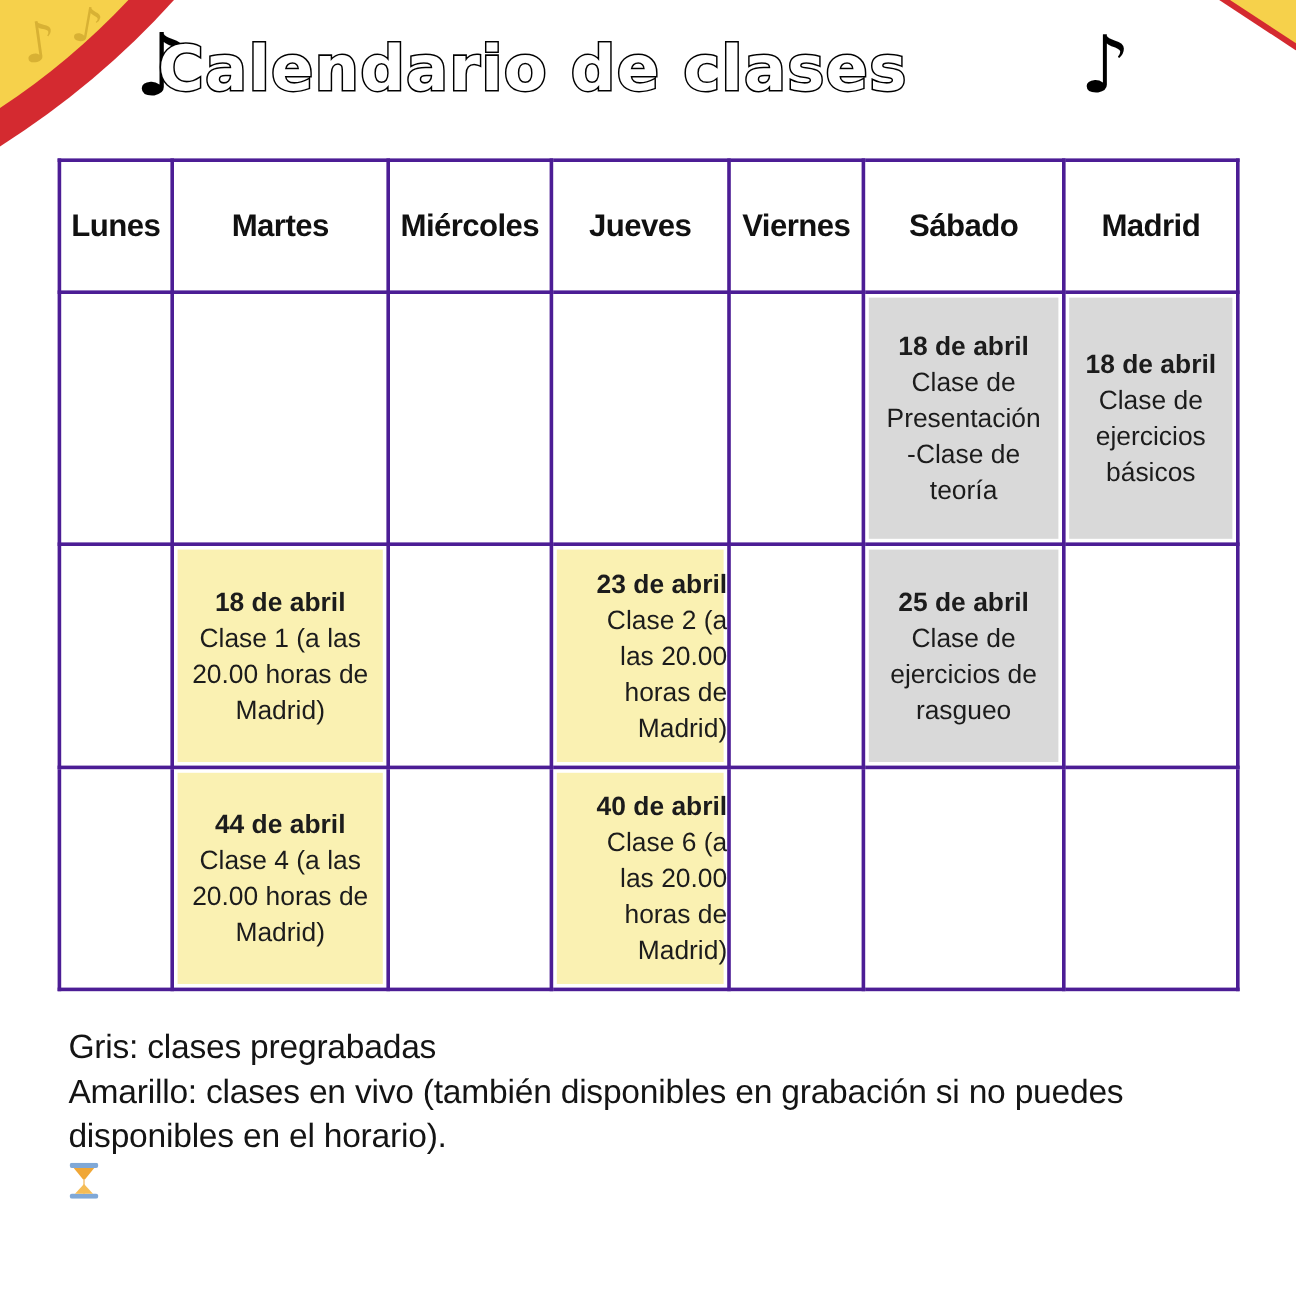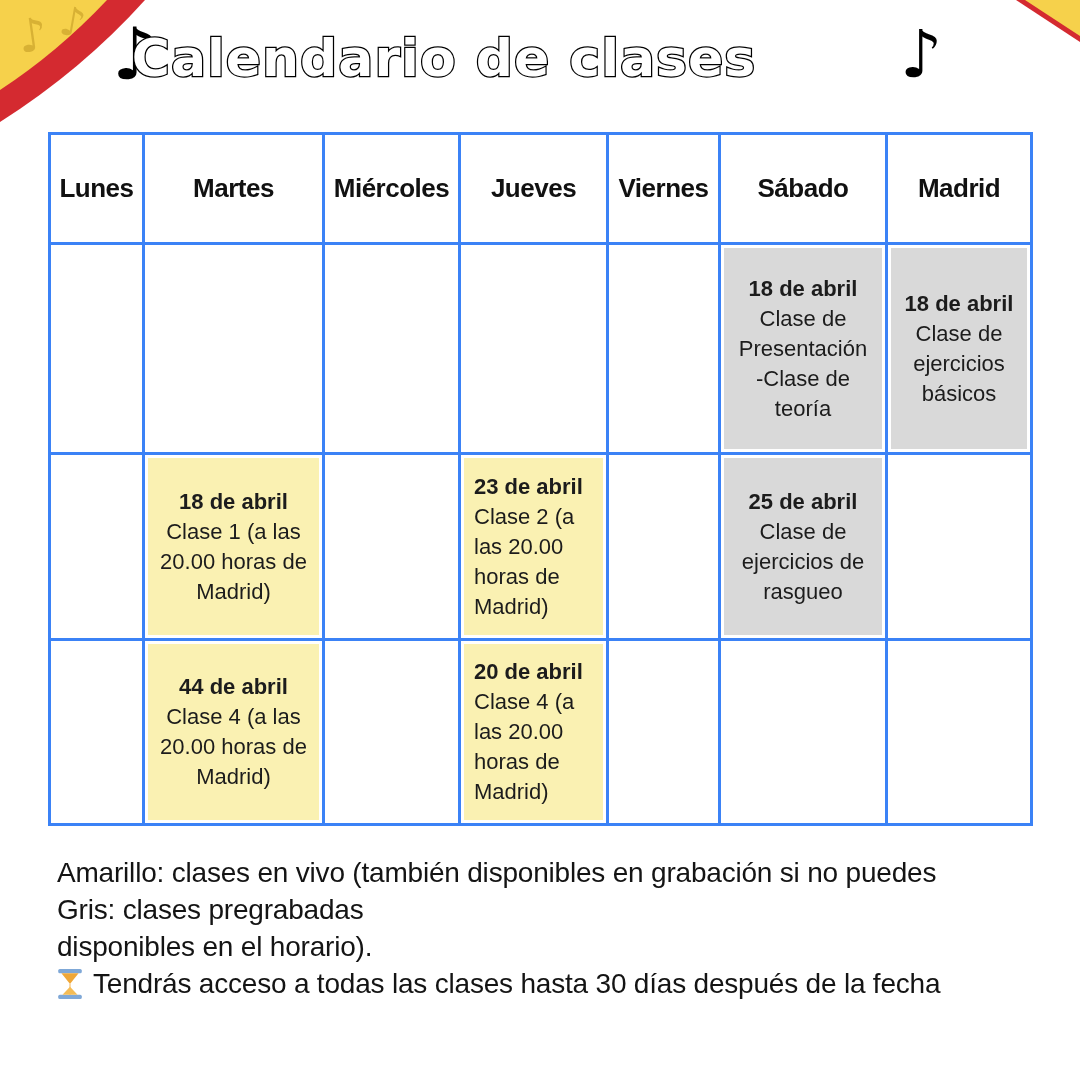--- a/index.html
+++ b/index.html
@@ -27,34 +27,34 @@
     position:absolute;font-family:"DejaVu Sans",sans-serif;color:#000;
     font-size:72px;line-height:1;
   }
   .music-note.left{left:112px;top:18px;}
   .music-note.right{left:900px;top:22px;font-size:66px;}
   
   table.cal{
     position:absolute;left:48px;top:132px;border-collapse:collapse;table-layout:fixed;
   }
   table.cal th,table.cal td{
-    border:3px solid #3b82f6;padding:0;position:relative;vertical-align:middle;overflow:hidden;
+    border:3px solid #4c1d95;padding:0;position:relative;vertical-align:middle;overflow:hidden;
   }
   table.cal th{
     font-size:26px;font-weight:bold;text-align:center;letter-spacing:-0.5px;color:#111;
   }
   .fill{position:absolute;top:3px;left:3px;right:3px;bottom:3px;z-index:0;}
   .fill.gris{background:#d9d9d9;}
   .fill.amarillo{background:#faf1b2;}
   .evt{
     position:relative;z-index:1;font-size:22px;line-height:30px;text-align:center;color:#1c1c1c;
   }
   .evt .date{font-weight:bold;}
   .evt .lines{white-space:pre-line;}
-  .evt.left{text-align:left;padding-left:13px;}
+  .evt.left{text-align:right;padding-left:13px;}
   
   .legend{
     position:absolute;left:57px;top:854px;width:960px;
     font-size:28px;line-height:37px;color:#141414;letter-spacing:-0.2px;
   }
   .legend-line{min-height:37px;}
   .legend-line.with-icon{display:flex;align-items:center;gap:10px;}
   .hourglass{flex:0 0 auto;display:inline-block;}
 </style>
 </head>
@@ -166,43 +166,42 @@
           <div class="date">44 de abril</div>
           <div class="lines">Clase 4 (a las
 20.00 horas de
 Madrid)</div>
         </div>
       </td>
       <td></td>
       <td>
         <div class="fill amarillo"></div>
         <div class="evt left">
-          <div class="date">20 de abril</div>
-          <div class="lines">Clase 4 (a
+          <div class="date">40 de abril</div>
+          <div class="lines">Clase 6 (a
 las 20.00
 horas de
 Madrid)</div>
         </div>
       </td>
       <td></td>
       <td></td>
       <td></td>
     </tr>
   </tbody>
     </table>
 
   <div class="legend">
+    <div class="legend-line">Gris: clases pregrabadas</div>
     <div class="legend-line">Amarillo: clases en vivo (también disponibles en grabación si no puedes</div>
-    <div class="legend-line">Gris: clases pregrabadas</div>
     <div class="legend-line">disponibles en el horario).</div>
     <div class="legend-line with-icon">
       <svg class="hourglass" width="26" height="30" viewBox="0 0 24 28" xmlns="http://www.w3.org/2000/svg">
         <rect x="1" y="0" width="22" height="4" rx="1.5" fill="#7fa8d7"></rect>
         <rect x="1" y="24" width="22" height="4" rx="1.5" fill="#7fa8d7"></rect>
         <path d="M4,4 L20,4 L12.7,13 L11.3,13 Z" fill="#f0a737"></path>
         <path d="M11.6,13 L12.4,13 L12.4,24 L11.6,24 Z" fill="#f0a737"></path>
         <path d="M12,16.5 L19,24 L5,24 Z" fill="#f5bc55"></path>
       </svg>
-      <span>Tendrás acceso a todas las clases hasta 30 días después de la fecha</span>
     </div>
   </div>
 
 </div>
 
 </body></html>

